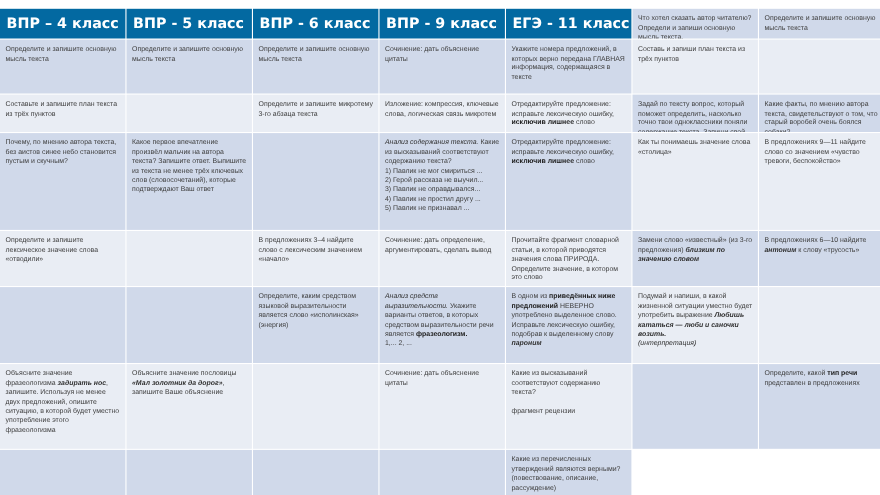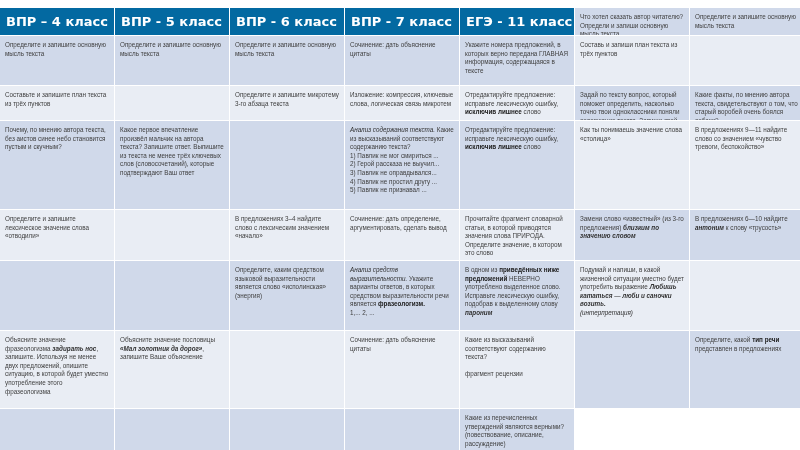--- a/index.html
+++ b/index.html
@@ -26,21 +26,21 @@
   .td .line { display: block; }
 </style>
 </head>
 <body>
 
 <div class="table">
 
   <div class="th">ВПР – 4 класс</div>
   <div class="th">ВПР - 5 класс</div>
   <div class="th">ВПР - 6 класс</div>
-  <div class="th">ВПР - 7 класс</div>
+  <div class="th">ВПР - 9 класс</div>
   <div class="th">ЕГЭ - 11 класс</div>
 
   <div class="td row-dark"><span>Что хотел сказать автор читателю? Определи и запиши основную мысль текста.</span></div>
   <div class="td row-dark"><span>Определите и запишите основную мысль текста</span></div>
   <div class="td row-dark"><span>Определите и запишите основную мысль текста</span></div>
   <div class="td row-dark"><span>Определите и запишите основную мысль текста</span></div>
   <div class="td row-dark"><span>Определите и запишите основную мысль текста</span></div>
   <div class="td row-dark"><span>Сочинение: дать объяснение цитаты</span></div>
   <div class="td row-dark"><span>Укажите номера предложений, в которых верно передана ГЛАВНАЯ информация, содержащаяся в тексте</span></div>
 

